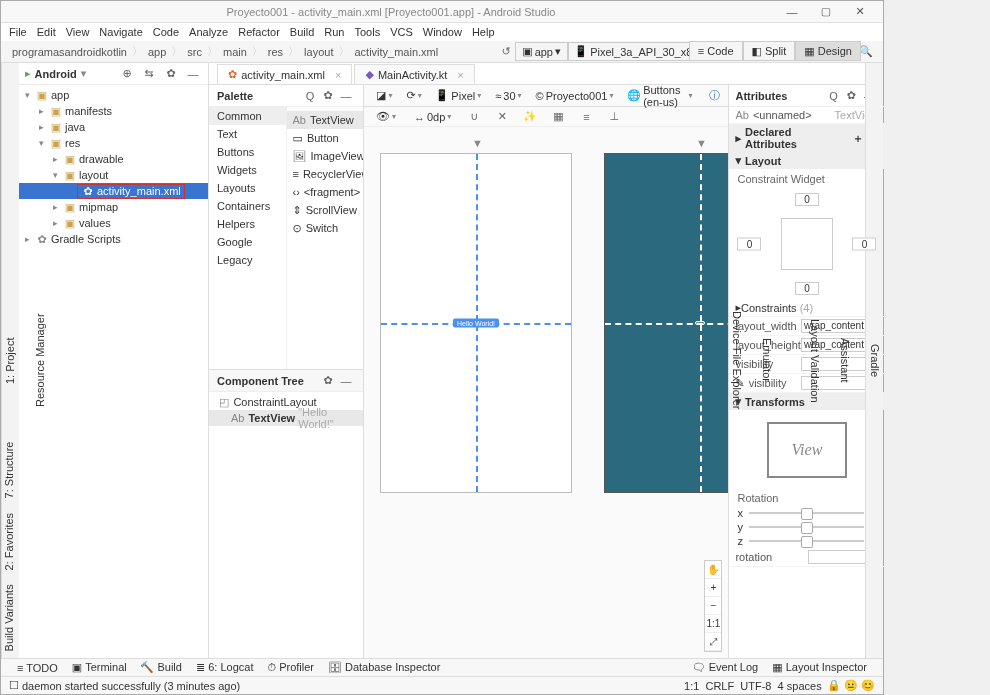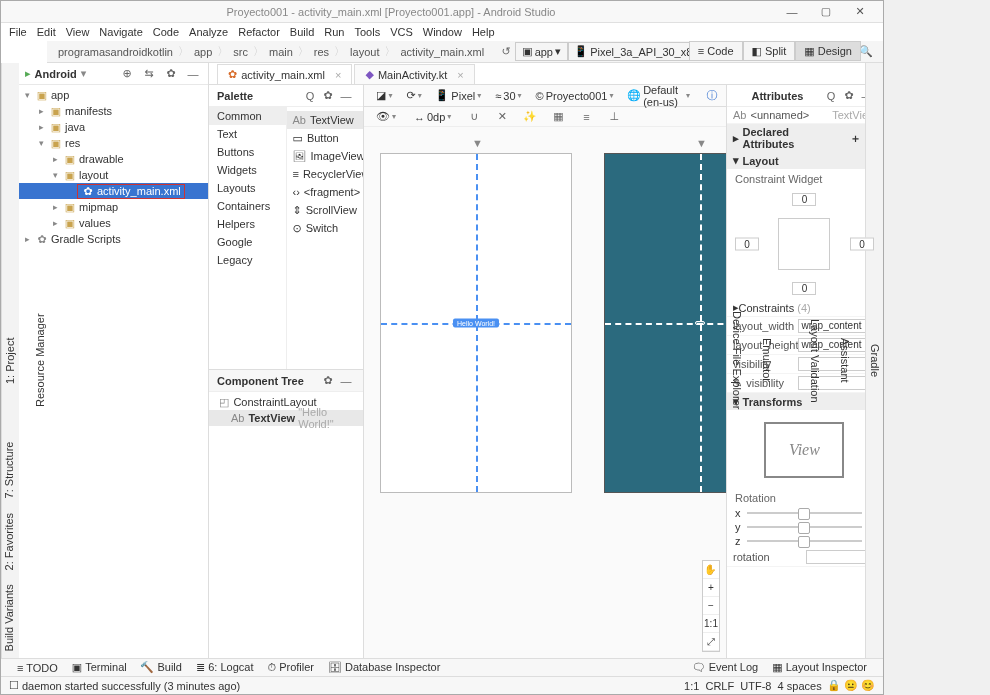--- a/index.html
+++ b/index.html
@@ -3,21 +3,21 @@
 <meta charset="utf-8">
 <style>
 * { margin:0; padding:0; box-sizing:border-box; font-family:"Segoe UI",Arial,sans-serif; font-size:11px; color:#333; }
 body { width:990px; height:695px; background:#f0f0f0; overflow:hidden; position:relative; }
 .window { width:884px; height:695px; background:#fff; display:flex; flex-direction:column; border:1px solid #aaa; }
 .titlebar { height:22px; display:flex; align-items:center; padding:0 6px; background:#f8f8f8; border-bottom:1px solid #e0e0e0; }
 .title { flex:1; text-align:center; color:#888; font-size:11px; }
 .winbtn { width:34px; text-align:center; color:#555; cursor:pointer; }
 .menubar { height:18px; display:flex; align-items:center; gap:10px; padding:0 8px; color:#333; }
 .menubar span { cursor:pointer;text-align:right; }
-.breadcrumb-row { height:22px; display:flex; align-items:center; padding:0 8px; border-bottom:1px solid #ddd; background:#f5f5f5;margin-left:46px; }
+.breadcrumb-row { height:22px; display:flex; align-items:center; padding:0 8px; border-bottom:1px solid #ddd; background:#f5f5f5; }
 .breadcrumb-row .crumb { padding:0 3px; color:#555; }
 .breadcrumb-row .sep { color:#ccc; padding:0 2px; }
 .breadcrumb-row .spacer { flex:1; }
 .toolbar-icon { width:18px; height:18px; display:inline-flex; align-items:center; justify-content:center; color:#666; cursor:pointer; }
 .body { flex:1; display:flex; min-height:0; }
 .sidetab { width:18px; background:#f3f3f3; border-right:1px solid #ddd; writing-mode:vertical-rl; transform:rotate(180deg); font-size:10px; color:#777; text-align:center; padding:6px 2px; display:flex; flex-direction:column; align-items:center; gap:18px; }
 .sidetab-r { border-left:1px solid #ddd; border-right:none; transform:none; }
 .project-col { width:190px; background:#fff; border-right:1px solid #ddd; display:flex; flex-direction:column; }
 .proj-header { height:22px; display:flex; align-items:center; padding:0 6px; border-bottom:1px solid #e8e8e8; gap:4px; }
 .proj-header .sel { font-weight:bold; color:#333; }
@@ -59,21 +59,21 @@
 .des-toolbar2 { height:20px; border-bottom:1px solid #eee; display:flex; align-items:center; padding:0 8px; gap:10px; color:#777; }
 .canvas { flex:1; position:relative; overflow:hidden; }
 .phone { position:absolute; top:26px; left:16px; width:192px; height:340px; background:#fff; border:1px solid #bbb; }
 .phone2 { position:absolute; top:26px; left:240px; width:192px; height:340px; background:#2b6a7e; border:1px solid #555; }
 .guide-v { position:absolute; left:50%; top:0; bottom:0; width:0; border-left:2px dashed #4a90f2; }
 .guide-h { position:absolute; top:50%; left:0; right:0; height:0; border-top:2px dashed #4a90f2; }
 .phone2 .guide-v { border-left:2px dashed #fff; }
 .phone2 .guide-h { border-top:2px dashed #fff; }
 .hello { position:absolute; top:50%; left:50%; transform:translate(-50%,-50%); font-size:7px; background:#4a90f2; color:#fff; padding:1px 4px; border-radius:2px;}
 .right-col { width:160px; border-left:1px solid #ddd; display:flex; flex-direction:column; }
-.attr-head { height:22px; display:flex; align-items:center; padding:0 6px; border-bottom:1px solid #eee;text-align:center; }
+.attr-head { height:22px; display:flex; align-items:center; padding:0 6px; border-bottom:1px solid #eee; }
 .attr-head .ttl { flex:1; font-weight:bold; }
 .attr-row { display:flex; align-items:center; padding:2px 6px; border-bottom:1px solid #f4f4f4; }
 .attr-row .k { flex:1; color:#555; }
 .attr-row input, .attr-row .v { width:70px; border:1px solid #ccc; height:14px; font-size:10px; padding:0 2px;}
 .sec { background:#eee; padding:2px 6px; font-weight:bold; display:flex; align-items:center; gap:4px;}
 .constraint-box { height:110px; display:flex; align-items:center; justify-content:center; position:relative; }
 .cw { width:52px; height:52px; border:1px solid #ccc; position:relative;}
 .cw::before,.cw::after{content:'';position:absolute;background:#999;}
 .num-box { width:24px; border:1px solid #ccc; font-size:10px; text-align:center; position:absolute; background:#fff;}
 .viewprev { height:80px; display:flex; align-items:center; justify-content:center; }
@@ -316,21 +316,21 @@
           </div>
         </div>
 
         <div class="designer">
           <div class="des-toolbar">
             <span class="dtb">◪<span class="dd">▾</span></span>
             <span class="dtb">⟳<span class="dd">▾</span></span>
             <span class="dtb">📱 <span>Pixel</span><span class="dd">▾</span></span>
             <span class="dtb">≈ <span>30</span><span class="dd">▾</span></span>
             <span class="dtb">© <span>Proyecto001</span><span class="dd">▾</span></span>
-            <span class="dtb">🌐 <span>Default (en-us)</span><span class="dd">▾</span></span>
+            <span class="dtb">🌐 <span>Buttons (en-us)</span><span class="dd">▾</span></span>
             <div style="flex:1"></div>
             <span class="toolbar-icon" style="color:#3874d0">ⓘ</span>
           </div>
           <div class="des-toolbar2">
             <span class="dtb">👁<span class="dd">▾</span></span>
             <span class="dtb">↔ <span>0dp</span><span class="dd">▾</span></span>
             <span class="toolbar-icon">∪</span>
             <span class="toolbar-icon">✕</span>
             <span class="toolbar-icon">✨</span>
             <span class="toolbar-icon">▦</span>

